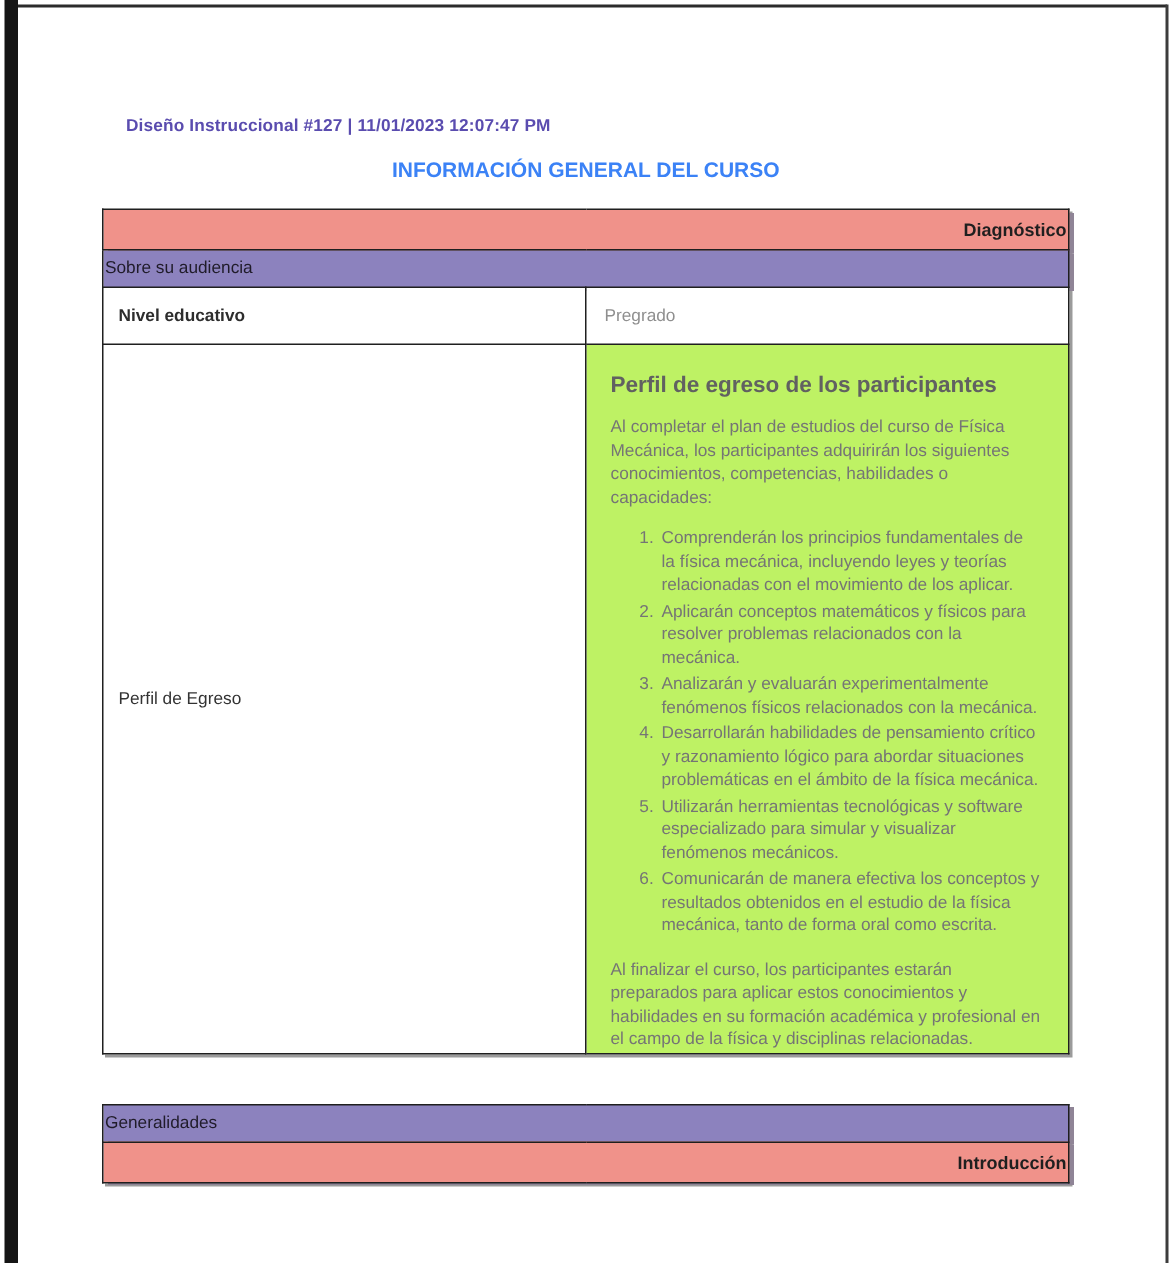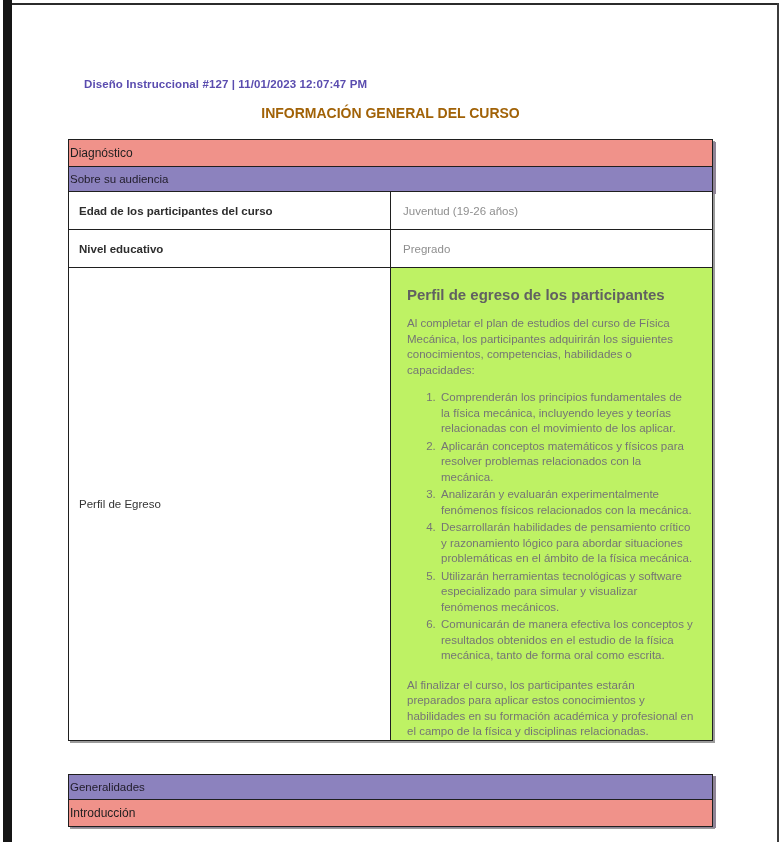--- a/index.html
+++ b/index.html
@@ -20,42 +20,42 @@
 
   .meta-line {
     margin-left: 16px;
     color: #5a4caf;
     font-size: 11.5px;
     font-weight: 700;
     letter-spacing: .1px;
   }
   .page-title {
     text-align: center;
-    color: #a16207;
+    color: #3b82f6;
     font-size: 14px;
     font-weight: 700;
     margin: 15px 0 18px 0;
   }
 
   table.doc-table {
     width: 645px;
     border-collapse: collapse;
     table-layout: fixed;
     background: #fff;
     box-shadow: 2px 2px 0 #9b9b9b;
   }
   .doc-table th, .doc-table td { border: 1px solid #1f1f1f; }
 
   th.section-header {
     background: #F0928A;
     color: #1f1f1f;
     font-size: 12px;
-    font-weight: 400;
+    font-weight: 700;
     height: 27px;
-    text-align: left;
+    text-align: right;
     box-shadow: 3px 2px 0 #8f8496;
   }
   th.subsection-header {
     background: #8C82BE;
     color: #201c2a;
     font-size: 11.5px;
     font-weight: 400;
     height: 25px;
     text-align: left;
     box-shadow: 3px 2px 0 #8f8496;
@@ -127,24 +127,20 @@
 
   <table class="doc-table">
     <tbody>
       <tr>
         <th class="section-header" colspan="2">Diagnóstico</th>
       </tr>
       <tr>
         <th class="subsection-header" colspan="2">Sobre su audiencia</th>
       </tr>
       <tr class="data-row">
-        <td class="row-label">Edad de los participantes del curso</td>
-        <td class="row-value">Juventud (19-26 años)</td>
-      </tr>
-      <tr class="data-row">
         <td class="row-label">Nivel educativo</td>
         <td class="row-value">Pregrado</td>
       </tr>
       <tr>
         <td class="row-label regular">Perfil de Egreso</td>
         <td class="perfil-cell">
           <div class="perfil-heading">Perfil de egreso de los participantes</div>
           <p class="perfil-text">Al completar el plan de estudios del curso de Física Mecánica, los participantes adquirirán los siguientes conocimientos, competencias, habilidades o capacidades:</p>
           <ol class="perfil-list">
             <li>Comprenderán los principios fundamentales de la física mecánica, incluyendo leyes y teorías relacionadas con el movimiento de los aplicar.</li>

